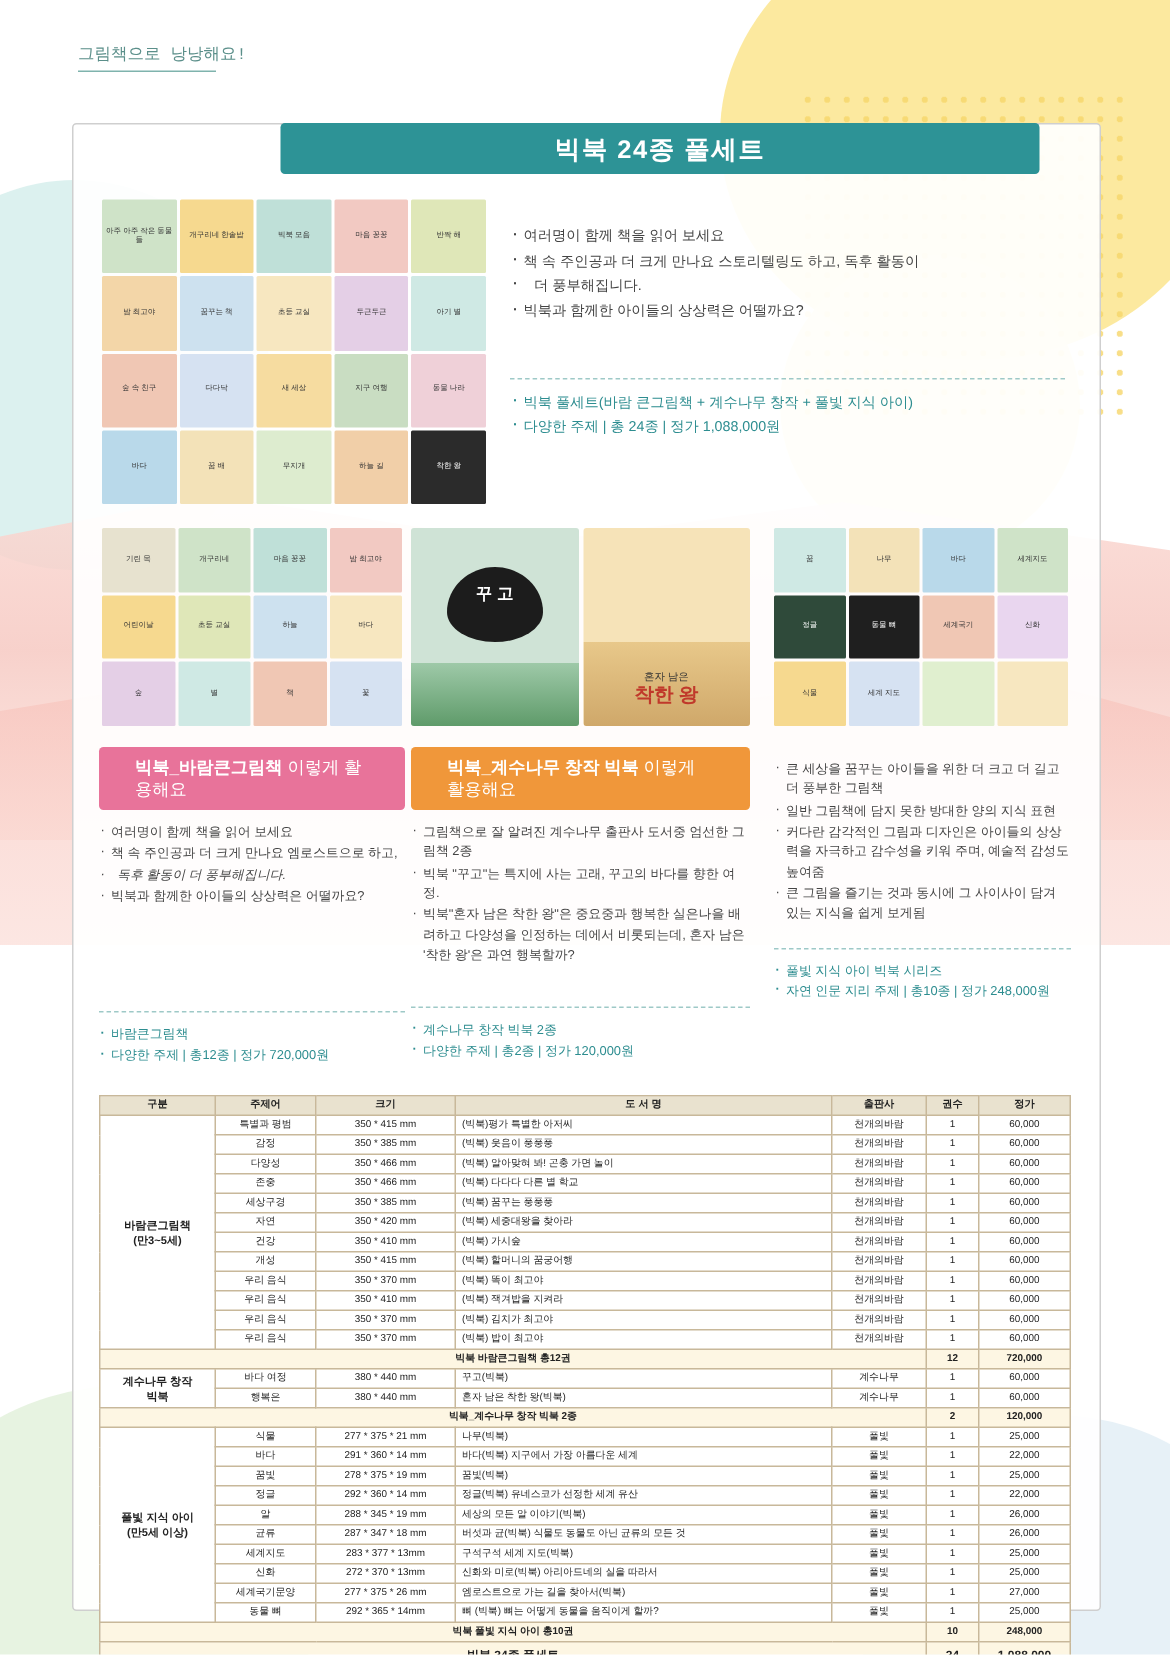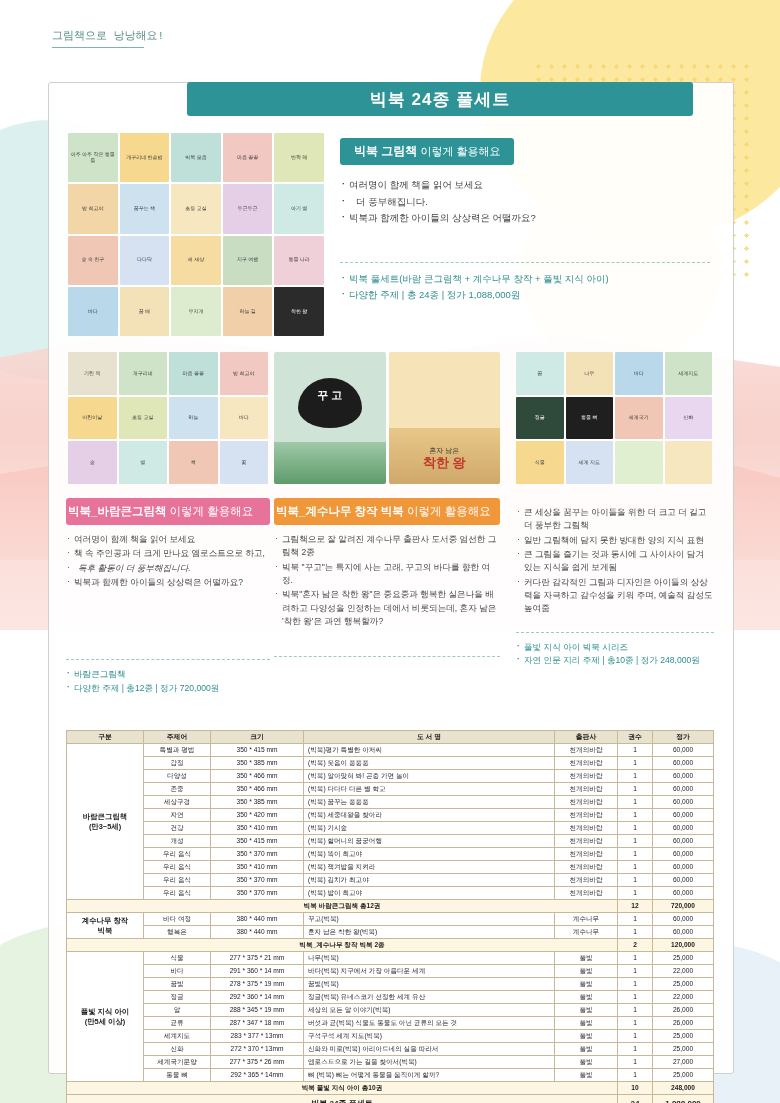--- a/index.html
+++ b/index.html
@@ -58,21 +58,21 @@
   .bullets li:before{content:"·";position:absolute;left:2px;top:-1px;font-weight:bold;}
 
   .dashline{border-top:1px dashed #9ec9c7;margin:10px 0 8px;}
 
   .teal-bullets{font-size:9.5px;color:#2d8d90;line-height:1.7;}
   .teal-bullets li{list-style:none;position:relative;padding-left:9px;}
   .teal-bullets li:before{content:"·";position:absolute;left:2px;top:-1px;font-weight:bold;}
 
   
   .col{position:absolute;top:615px;width:210px;}
-  .col .hdr{display:block;color:#fff;font-size:11.5px;font-weight:bold;padding:6px 2px;border-radius:3px;}
+  .col .hdr{display:block;color:#fff;font-size:11.5px;font-weight:bold;padding:6px 24px;border-radius:3px;}
   .col .hdr .sub{font-weight:normal;}
   .col .body{font-size:8.6px;color:#444;line-height:1.55;margin-top:8px;}
   .col .body li{list-style:none;position:relative;padding-left:8px;margin-bottom:1px;}
   .col .body li:before{content:"·";position:absolute;left:1px;top:-1px;}
   .col .foot{font-size:8.6px;line-height:1.6;margin-top:6px;}
   .col .foot li{list-style:none;position:relative;padding-left:8px;}
   .col .foot li:before{content:"·";position:absolute;left:1px;top:-1px;}
 
   
   table.spec{position:absolute;left:66px;top:730px;width:648px;border-collapse:collapse;
@@ -126,25 +126,23 @@
   <div class="cov" style="background:#c9ddc2">지구 여행</div>
   <div class="cov" style="background:#efd0d8">동물 나라</div>
   <div class="cov" style="background:#b9d9ea">바다</div>
   <div class="cov" style="background:#f3e2b8">꿈 배</div>
   <div class="cov" style="background:#ddeccf">무지개</div>
   <div class="cov" style="background:#f1cfa8">하늘 길</div>
   <div class="cov" style="background:#2b2b2b;color:#fff">착한 왕</div>
 </div>
 
 <div style="position:absolute;left:340px;top:138px;width:370px;z-index:5;">
-  <div class="sec-title">
-    <span>빅북 그림책</span><span class="sub"> 이렇게 활용해요</span>
-  </div>
   <ul class="bullets" style="padding:0;margin-top:12px;">
     <li>여러명이 함께 책을 읽어 보세요</li>
+    <li>책 속 주인공과 더 크게 만나요 스토리텔링도 하고, 독후 활동이</li>
     <li style="padding-left:16px;">더 풍부해집니다.</li>
     <li>빅북과 함께한 아이들의 상상력은 어떨까요?</li>
   </ul>
   <div class="dashline" style="margin-top:36px;"></div>
   <ul class="teal-bullets" style="padding:0;margin:0;">
     <li>빅북 풀세트(바람 큰그림책 + 계수나무 창작 + 풀빛 지식 아이)</li>
     <li>다양한 주제  |  총 24종  |  정가 1,088,000원</li>
   </ul>
 </div>
 
@@ -211,28 +209,32 @@
 <div class="col" style="left:274px;top:498px;width:226px;z-index:5;">
   <div class="hdr" style="background:#f0973a;">
     <span>빅북_계수나무 창작 빅북</span><span class="sub"> 이렇게 활용해요</span>
   </div>
   <ul class="body" style="padding:0;">
     <li>그림책으로 잘 알려진 계수나무 출판사 도서중 엄선한 그림책 2종</li>
     <li>빅북 "꾸고"는 특지에 사는 고래, 꾸고의 바다를 향한 여정.</li>
     <li>빅북"혼자 남은 착한 왕"은 중요중과 행복한 실은나을 배려하고 다양성을 인정하는 데에서 비롯되는데, 혼자 남은 '착한 왕'은 과연 행복할까?</li>
   </ul>
   <div class="dashline" style="margin-top:28px;"></div>
+  <ul class="foot teal-bullets" style="padding:0;margin:0;color:#2d8d90;">
+    <li>계수나무 창작 빅북 2종</li>
+    <li>다양한 주제 | 총2종 | 정가 120,000원</li>
+  </ul>
 </div>
 
 <div class="col" style="left:516px;top:498px;width:198px;z-index:5;">
   <ul class="body" style="padding:0;">
     <li>큰 세상을 꿈꾸는 아이들을 위한 더 크고 더 길고 더 풍부한 그림책</li>
     <li>일반 그림책에 담지 못한 방대한 양의 지식 표현</li>
+    <li>커다란 감각적인 그림과 디자인은 아이들의 상상력을 자극하고 감수성을 키워 주며, 예술적 감성도 높여줌</li>
     <li>큰 그림을 즐기는 것과 동시에 그 사이사이 담겨 있는 지식을 쉽게 보게됨</li>
-    <li>커다란 감각적인 그림과 디자인은 아이들의 상상력을 자극하고 감수성을 키워 주며, 예술적 감성도 높여줌</li>
   </ul>
   <div class="dashline" style="margin-top:16px;"></div>
   <ul class="foot teal-bullets" style="padding:0;margin:0;color:#2d8d90;">
     <li>풀빛 지식 아이 빅북 시리즈</li>
     <li>자연 인문 지리 주제 | 총10종 | 정가 248,000원</li>
   </ul>
 </div>
 
 <table class="spec" style="z-index:5;">
   <thead>

